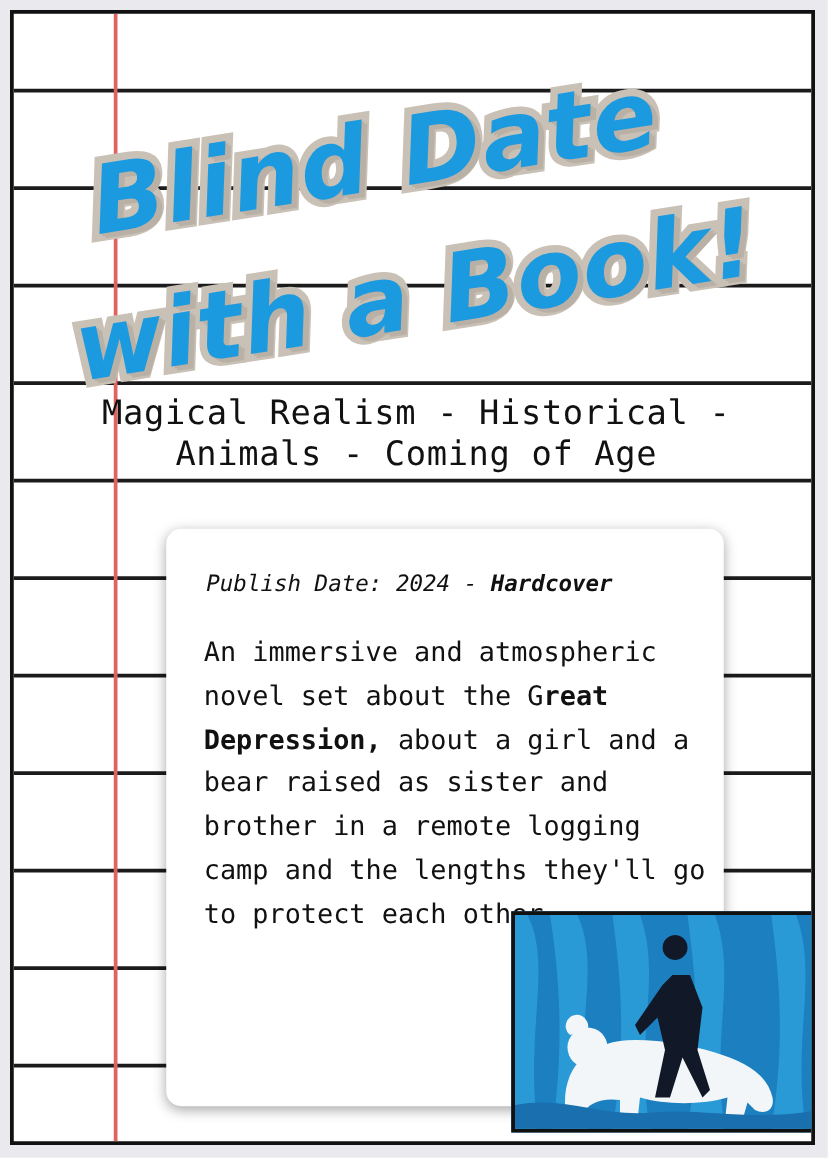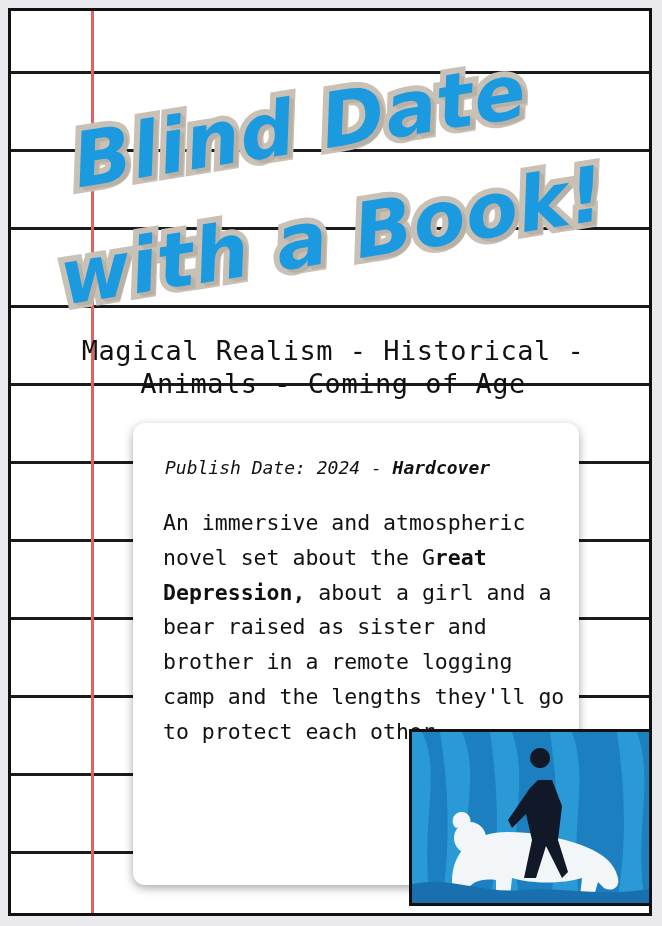--- a/index.html
+++ b/index.html
@@ -80,21 +80,21 @@
     font-size: 76px;
     left: 0px;
     top: 130px;
     transform: rotate(-9deg);
   }
 
   
   .genres {
     position: absolute;
     left: 24px;
-    top: 324px;
+    top: 304px;
     width: 596px;
     text-align: center;
     font-family: "DejaVu Sans Mono", monospace;
     font-size: 27px;
     line-height: 1.22;
     color: #111111;
     letter-spacing: 0.5px;
   }
 
   

